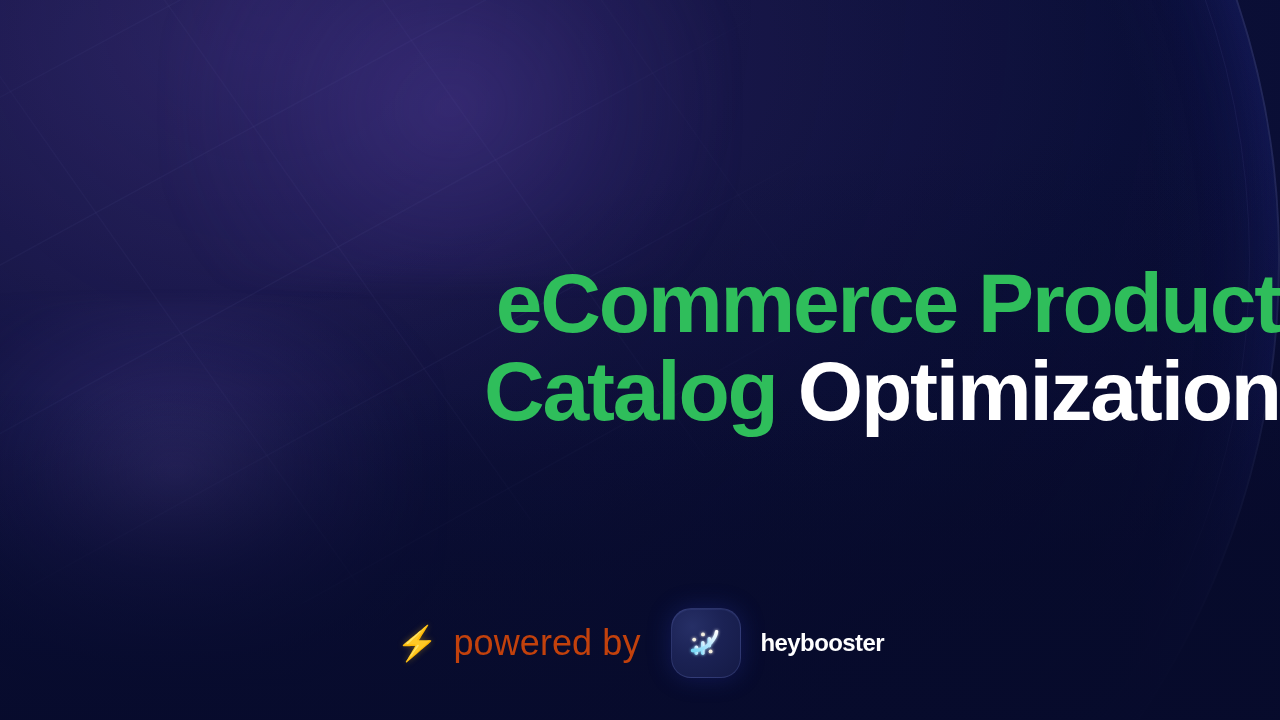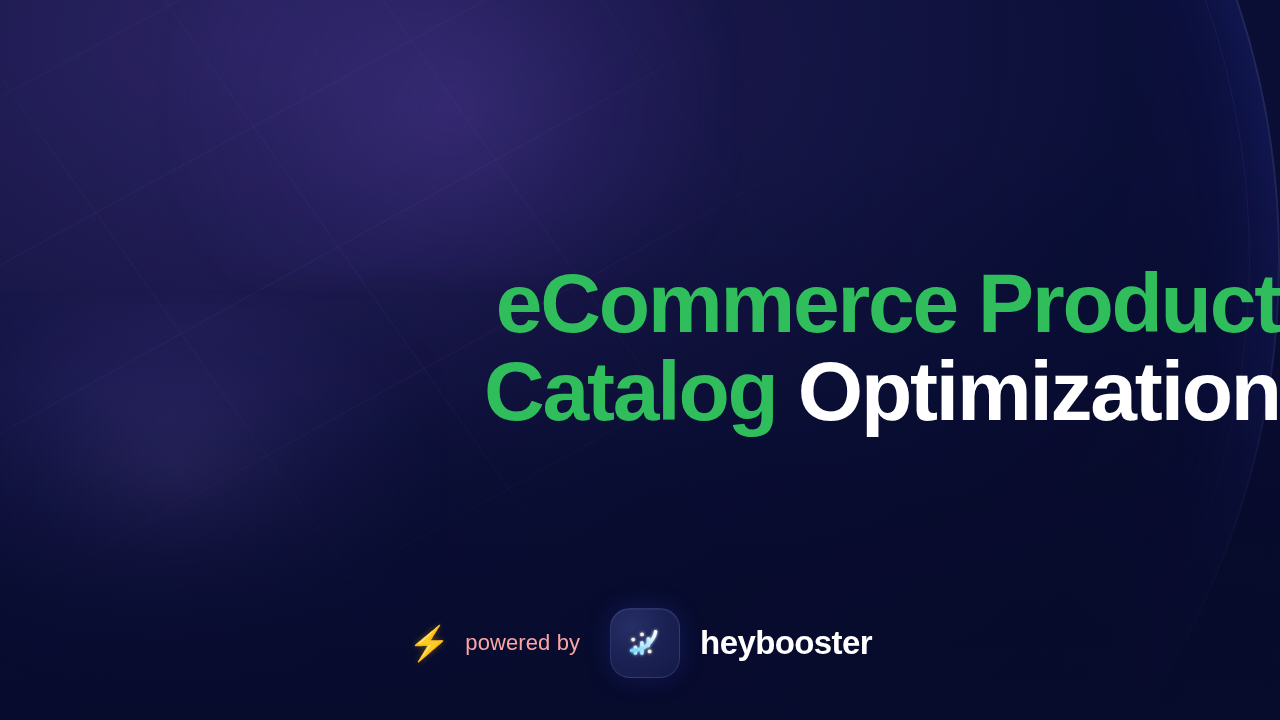--- a/index.html
+++ b/index.html
@@ -141,22 +141,22 @@
     gap: 0;
   }
   .bolt {
     font-size: 34px;
     line-height: 1;
     margin-right: 15px;
     color: #F5B50A;
     filter: drop-shadow(0 0 3px rgba(245,181,10,0.35));
   }
   .powered {
-    font-size: 22px;
-    color: #fca5a5;
+    font-size: 36px;
+    color: #c2410c;
     font-weight: 300;
     letter-spacing: 0.1px;
     margin-right: 30px;
     white-space: nowrap;
   }
   .logo-tile {
     width: 68px;
     height: 68px;
     border-radius: 20px;
     background:
@@ -164,21 +164,21 @@
     border: 1px solid rgba(118,132,220,0.22);
     box-shadow: 0 0 24px rgba(40,60,180,0.30), inset 0 1px 1px rgba(150,170,255,0.10);
     display: flex;
     align-items: center;
     justify-content: center;
     margin-right: 20px;
     flex: none;
   }
   .logo-tile svg { display:block; }
   .brand {
-    font-size: 33px;
+    font-size: 24px;
     font-weight: 700;
     color: #FFFFFF;
     letter-spacing: -0.6px;
     white-space: nowrap;
   }
 </style>
 </head>
 <body>
 
 <div id="stage">

